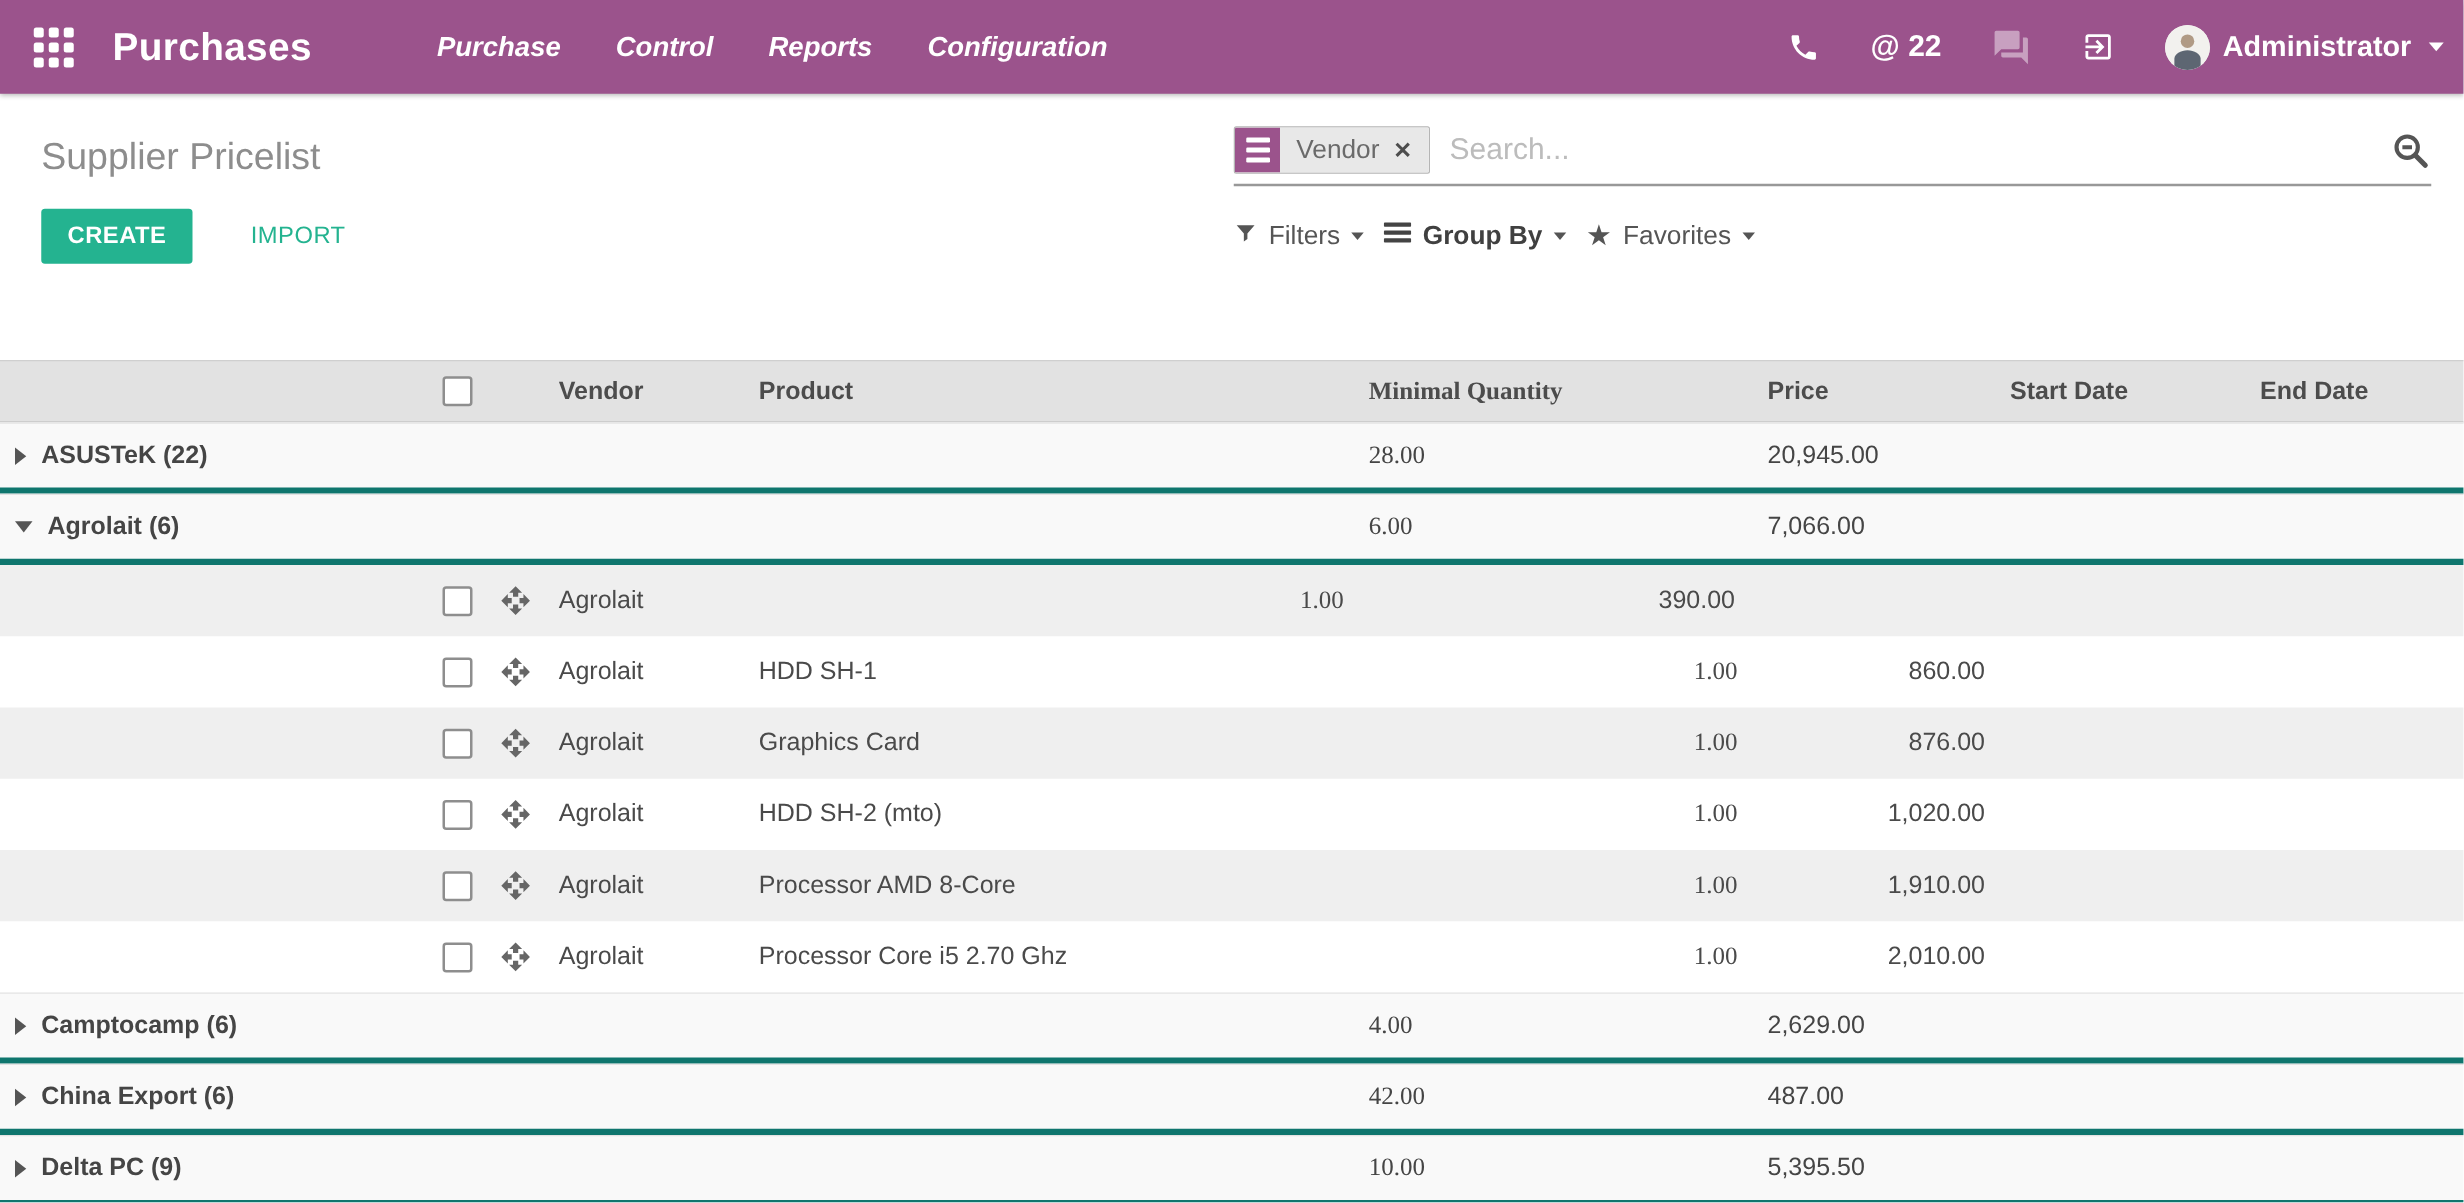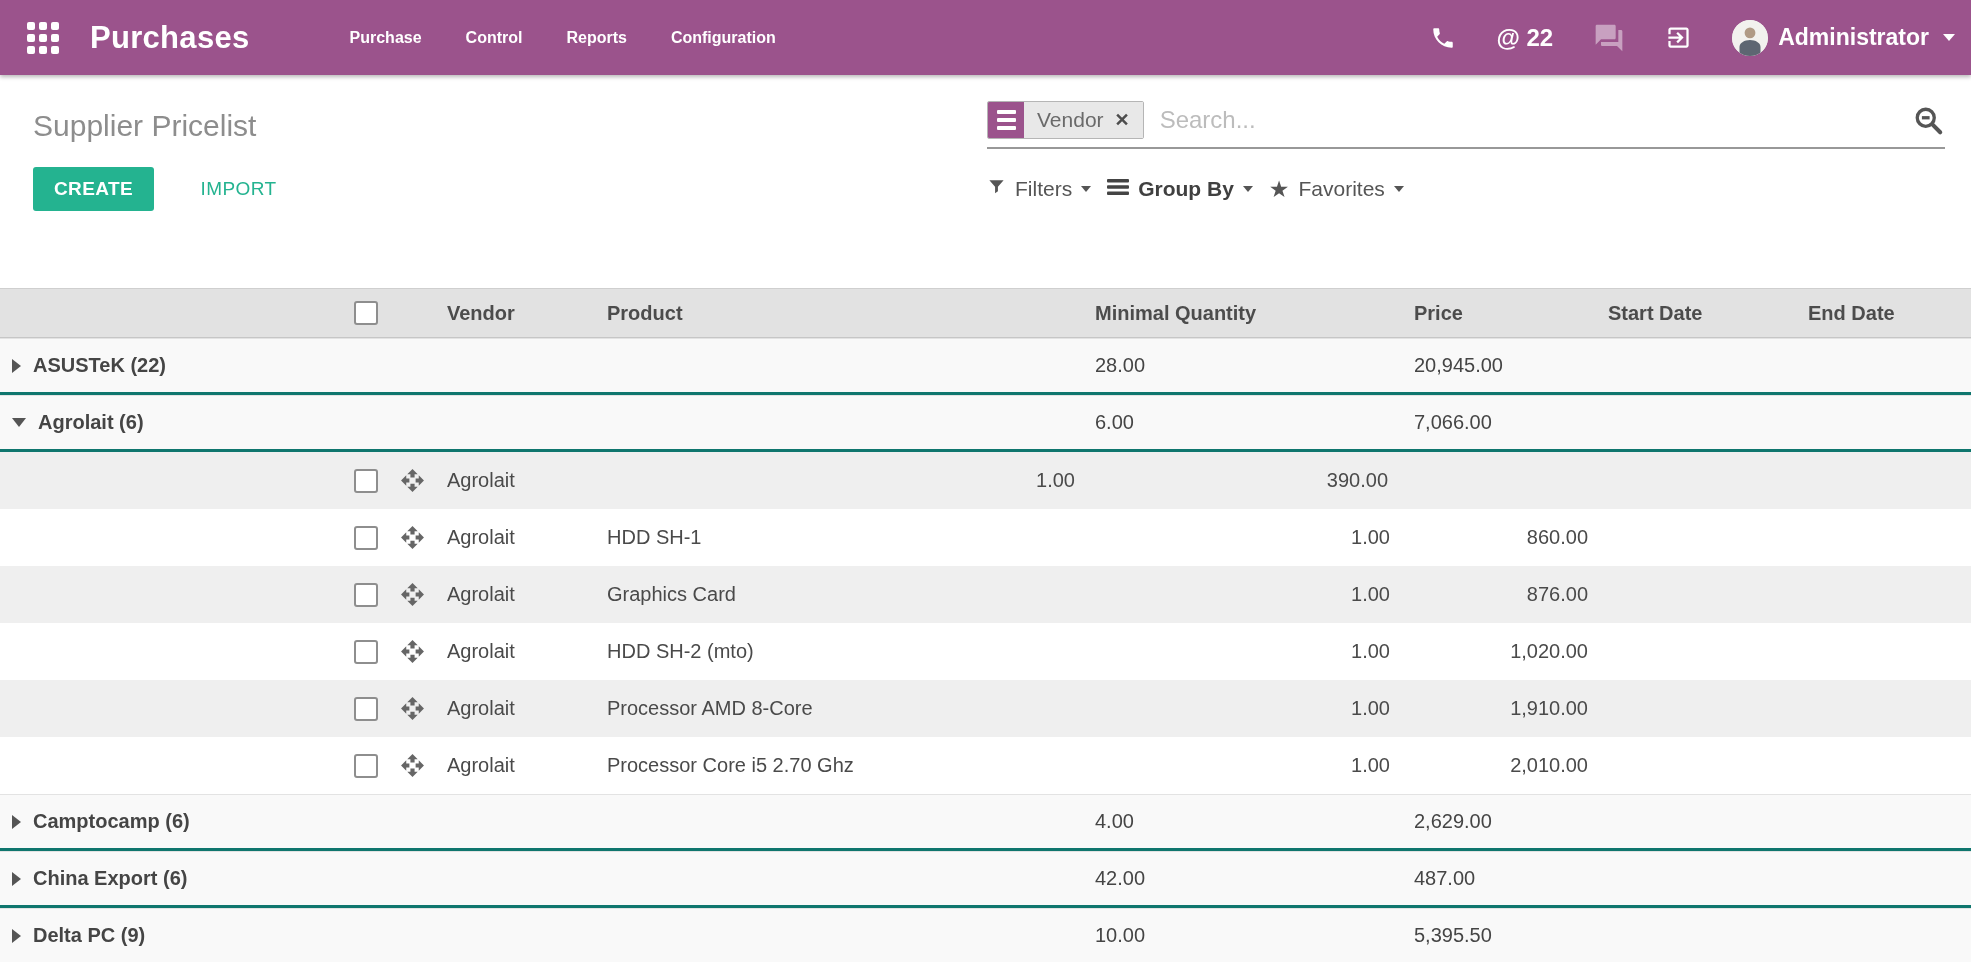--- a/index.html
+++ b/index.html
@@ -7,21 +7,21 @@
   .screen { width:1971px; height:962px; position:relative; overflow:hidden;
             background:#fff; font-family:"Liberation Sans", sans-serif; }
 
   
   .navbar { height:75px; background:#9b538c; display:flex; align-items:center;
             padding:0 16px 0 27px; box-shadow:0 2px 4px rgba(0,0,0,.28); position:relative; z-index:5; }
   .apps-grid { display:grid; grid-template-columns:repeat(3,8px); gap:4px; cursor:pointer; }
   .apps-grid i { width:8px; height:8px; background:#fff; border-radius:2px; }
   .brand { color:#fff; font-size:31px; font-weight:bold; margin-left:31px; letter-spacing:.3px; cursor:pointer; }
   .nav-menu { display:flex; gap:44px; margin-left:100px; }
-  .nav-menu a { color:#fff; font-size:16px; font-weight:bold; text-decoration:none; cursor:pointer; }
+  .nav-menu a { color:#fff; font-size:22px; font-weight:bold; text-decoration:none; cursor:pointer;font-style:italic; }
   .nav-right { margin-left:auto; display:flex; align-items:center; gap:40px; color:#fff; }
   .nav-icon { display:flex; align-items:center; cursor:pointer; }
   .badge { font-size:24px; font-weight:bold; cursor:pointer; }
   .user-menu { display:flex; align-items:center; gap:10px; cursor:pointer; }
   .avatar { width:36px; height:36px; border-radius:50%; background:#f2f1ee; overflow:hidden;
             display:flex; align-items:flex-end; justify-content:center; }
   .user-name { font-size:23px; font-weight:bold; }
   .caret { width:0; height:0; border-left:6px solid transparent; border-right:6px solid transparent;
            border-top:7px solid #555; }
   .caret.white { border-top-color:#fff; margin-left:4px; }
@@ -56,28 +56,28 @@
   .fbtn .lbl { color:#555; }
   .fbtn.bold .lbl { font-weight:bold; color:#404040; }
   .star { font-size:23px; color:#555; line-height:1; }
 
   
   .lrow { display:grid; grid-template-columns:345px 45px 50px 160px 485px 315px 200px 200px 171px;
           align-items:center; height:57px; font-size:20px; color:#4a4a4a; }
   .lheader { height:50px; background:#e2e2e2; border-top:1px solid #cfcfcf;
              border-bottom:1px solid #c6c6c6; font-weight:bold; color:#4c4c4c; cursor:pointer; }
   .c-d, .c-e { padding-left:7px; }
-  .c-f { padding:0 10px; }
+  .c-f { padding:0 10px;font-family:Liberation Serif, serif; }
   .c-g { padding:0 12px 0 14px; }
   .c-h, .c-i { padding-left:8px; }
   .num-right { text-align:right; }
   .cb { width:24px; height:24px; background:#fff; border:2px solid #8e8e8e; border-radius:3px;
         margin-left:9px; cursor:pointer; }
   .handle { margin-left:10px; display:flex; cursor:grab; }
-  .group { background:#f9f9f9; border-top:1px solid #e3e3e3; border-bottom:3px solid #0f766e;
+  .group { background:#f9f9f9; border-top:1px solid #e3e3e3; border-bottom:5px solid #0f766e;
            font-weight:bold; color:#454545; cursor:pointer; }
   .g-label { grid-column:1 / span 5; display:flex; align-items:center; gap:12px; padding-left:12px; }
   .group .num { font-weight:normal; }
   .tri-r { width:0; height:0; border-top:7px solid transparent; border-bottom:7px solid transparent;
            border-left:9px solid #555; }
   .tri-d { width:0; height:0; border-left:7px solid transparent; border-right:7px solid transparent;
            border-top:9px solid #555; }
   .child { cursor:pointer; }
   .child.odd { background:#efefef; }
 

